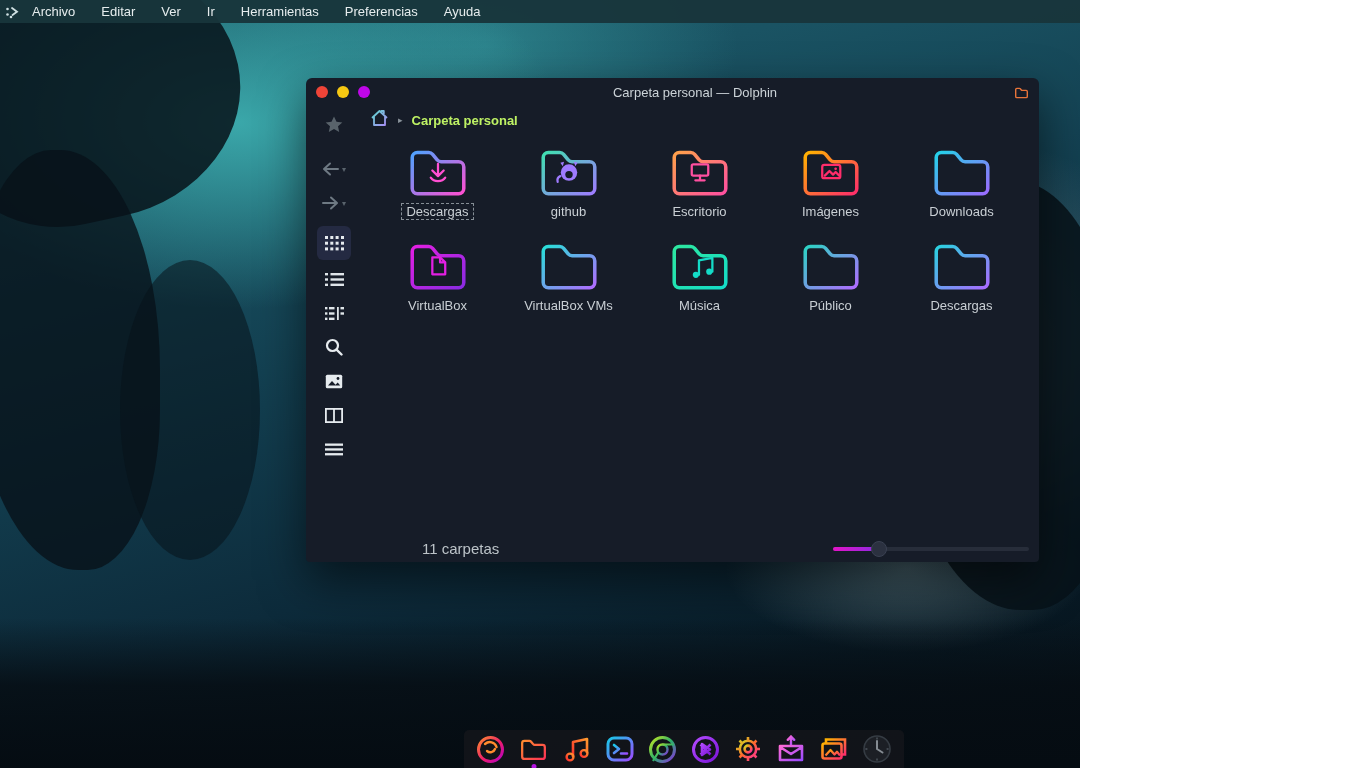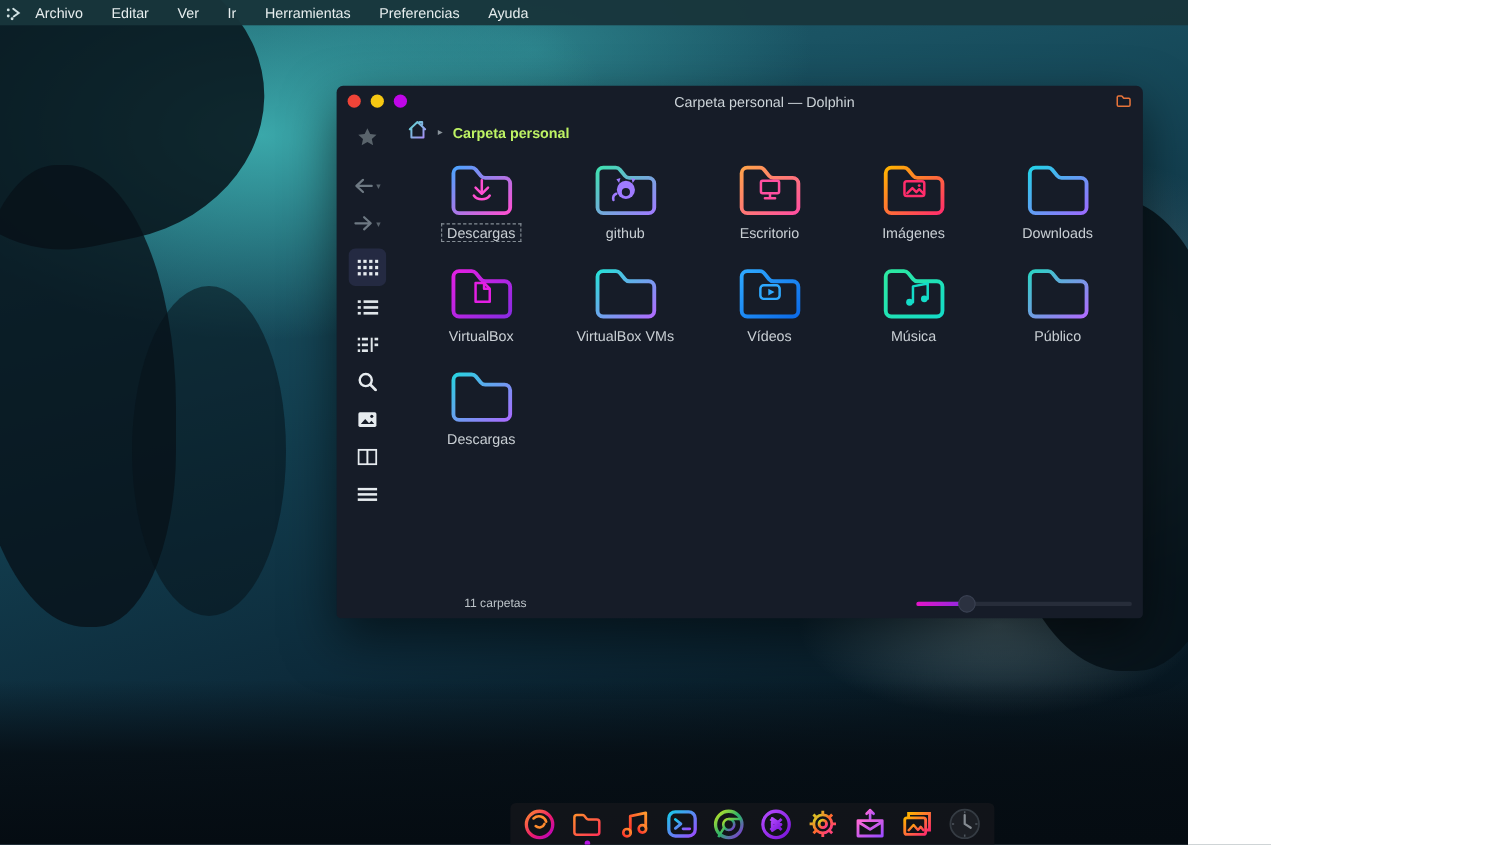--- a/index.html
+++ b/index.html
@@ -63,21 +63,21 @@
   #files { flex:1; padding:8px 0 0 10px; display:grid; grid-template-columns:repeat(5,131px); grid-auto-rows:94px; align-content:start; }
   .cell { display:flex; flex-direction:column; align-items:center; }
   .cell svg.ficon { width:66px; height:58px; flex:none; }
   .fo { fill:none; stroke-width:3.4; stroke-linejoin:round; stroke-linecap:round; }
   .glyph { fill:none; stroke-width:2.2; stroke-linejoin:round; stroke-linecap:round; }
   .flabel { margin-top:3px; font-size:13px; color:#c9cfd4; padding:0 4px; border:1px dashed transparent; white-space:nowrap; }
   .flabel.focused { border-color:#858e96; }
 
   
   #statusbar { height:27px; flex:none; display:flex; align-items:center; padding:0 10px 0 60px; }
-  #status-count { color:#bcc3c8; font-size:11px; }
+  #status-count { color:#bcc3c8; font-size:15px; }
   #zoom-slider { margin-left:auto; width:196px; height:16px; position:relative; display:flex; align-items:center; }
   #zs-track { position:absolute; left:0; right:0; height:4px; border-radius:2px; background:#272d3a; }
   #zs-fill { position:absolute; left:0; width:46px; height:4px; border-radius:2px;
     background:linear-gradient(90deg,#e414c8,#8a2be2); }
   #zs-handle { position:absolute; left:38px; width:16px; height:16px; border-radius:50%;
     background:#2b3140; border:1px solid #3a4152; }
 
   
   #dock { position:absolute; left:464px; top:730px; width:440px; height:38px; background:rgba(18,21,26,0.92);
     border-radius:5px 5px 0 0; display:flex; align-items:center; justify-content:space-evenly; z-index:40; }
@@ -391,36 +391,20 @@
                   <linearGradient id="fg6" x1="0" y1="0" x2="1" y2="1">
                     <stop offset="0" stop-color="#27e0d8"></stop>
                     <stop offset="1" stop-color="#b06bff"></stop>
                   </linearGradient>
                 </defs>
               <path class="fo" stroke="url(#fg6)" d="M7 45 V15 a5 5 0 0 1 5-5 h11 a5 5 0 0 1 3.8 1.8 l4.4 5.4 a5 5 0 0 0 3.8 1.8 H52 a5 5 0 0 1 5 5 v21 a5 5 0 0 1-5 5 H12 a5 5 0 0 1-5-5 Z"></path>
             </svg>
             <span class="flabel">VirtualBox VMs</span>
           </div>
 
-          <div class="cell">
-            <svg class="ficon" viewBox="0 0 64 56">
-              <defs>
-                  <linearGradient id="fg7" x1="0" y1="0" x2="1" y2="1">
-                    <stop offset="0" stop-color="#2ea8ff"></stop>
-                    <stop offset="1" stop-color="#0c6be8"></stop>
-                  </linearGradient>
-                </defs>
-              <path class="fo" stroke="url(#fg7)" d="M7 45 V15 a5 5 0 0 1 5-5 h11 a5 5 0 0 1 3.8 1.8 l4.4 5.4 a5 5 0 0 0 3.8 1.8 H52 a5 5 0 0 1 5 5 v21 a5 5 0 0 1-5 5 H12 a5 5 0 0 1-5-5 Z"></path>
-              <g>
-                  <rect class="glyph" x="23.5" y="22.5" width="17" height="12" rx="3" stroke="#2ea8ff"></rect>
-                  <path d="M30.5 25.5 l5.5 3 -5.5 3 Z" fill="#2ea8ff"></path>
-                </g>
-            </svg>
-            <span class="flabel">Vídeos</span>
-          </div>
 
           <div class="cell">
             <svg class="ficon" viewBox="0 0 64 56">
               <defs>
                   <linearGradient id="fg8" x1="0" y1="0" x2="1" y2="1">
                     <stop offset="0" stop-color="#2de8a0"></stop>
                     <stop offset="1" stop-color="#14dcc8"></stop>
                   </linearGradient>
                 </defs>
               <path class="fo" stroke="url(#fg8)" d="M7 45 V15 a5 5 0 0 1 5-5 h11 a5 5 0 0 1 3.8 1.8 l4.4 5.4 a5 5 0 0 0 3.8 1.8 H52 a5 5 0 0 1 5 5 v21 a5 5 0 0 1-5 5 H12 a5 5 0 0 1-5-5 Z"></path>

